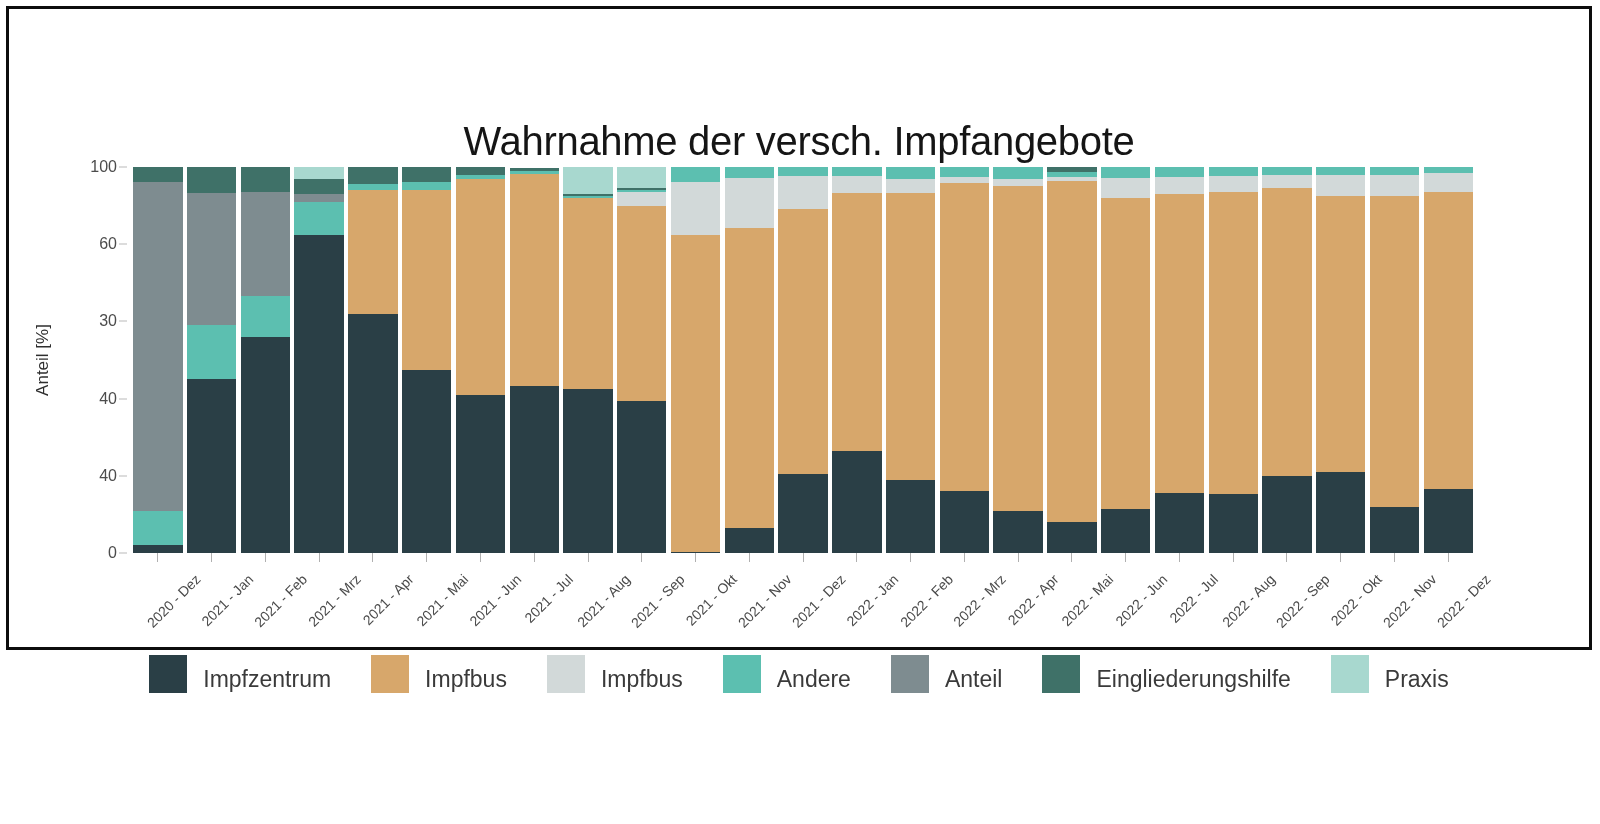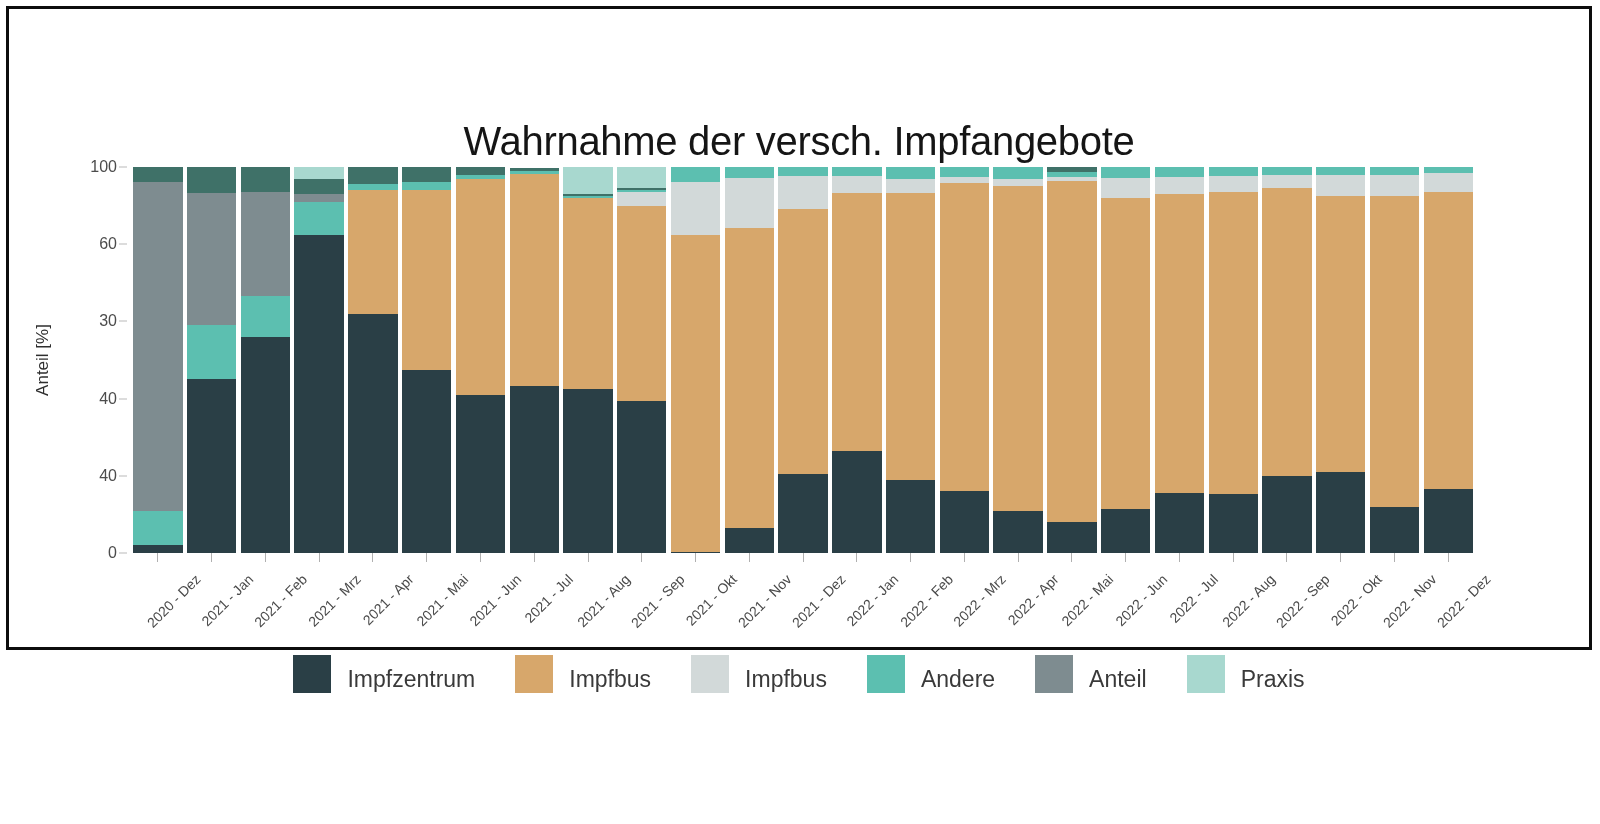--- a/index.html
+++ b/index.html
@@ -512,20 +512,24 @@
           </div>
           <div class="legend-item">
             <span class="legend-swatch" style="background: rgb(92, 191, 176);"></span>
             <span class="legend-text">Andere</span>
           </div>
           <div class="legend-item">
             <span class="legend-swatch" style="background: rgb(126, 140, 144);"></span>
             <span class="legend-text">Anteil</span>
           </div>
           <div class="legend-item">
+            <span class="legend-swatch" style="background: rgb(63, 113, 104);"></span>
+            <span class="legend-text">Eingliederungshilfe</span>
+          </div>
+          <div class="legend-item">
             <span class="legend-swatch" style="background: rgb(168, 216, 207);"></span>
             <span class="legend-text">Praxis</span>
           </div>
         </div>
 
     </div>
   </div>
 </div>
 
 </body></html>

